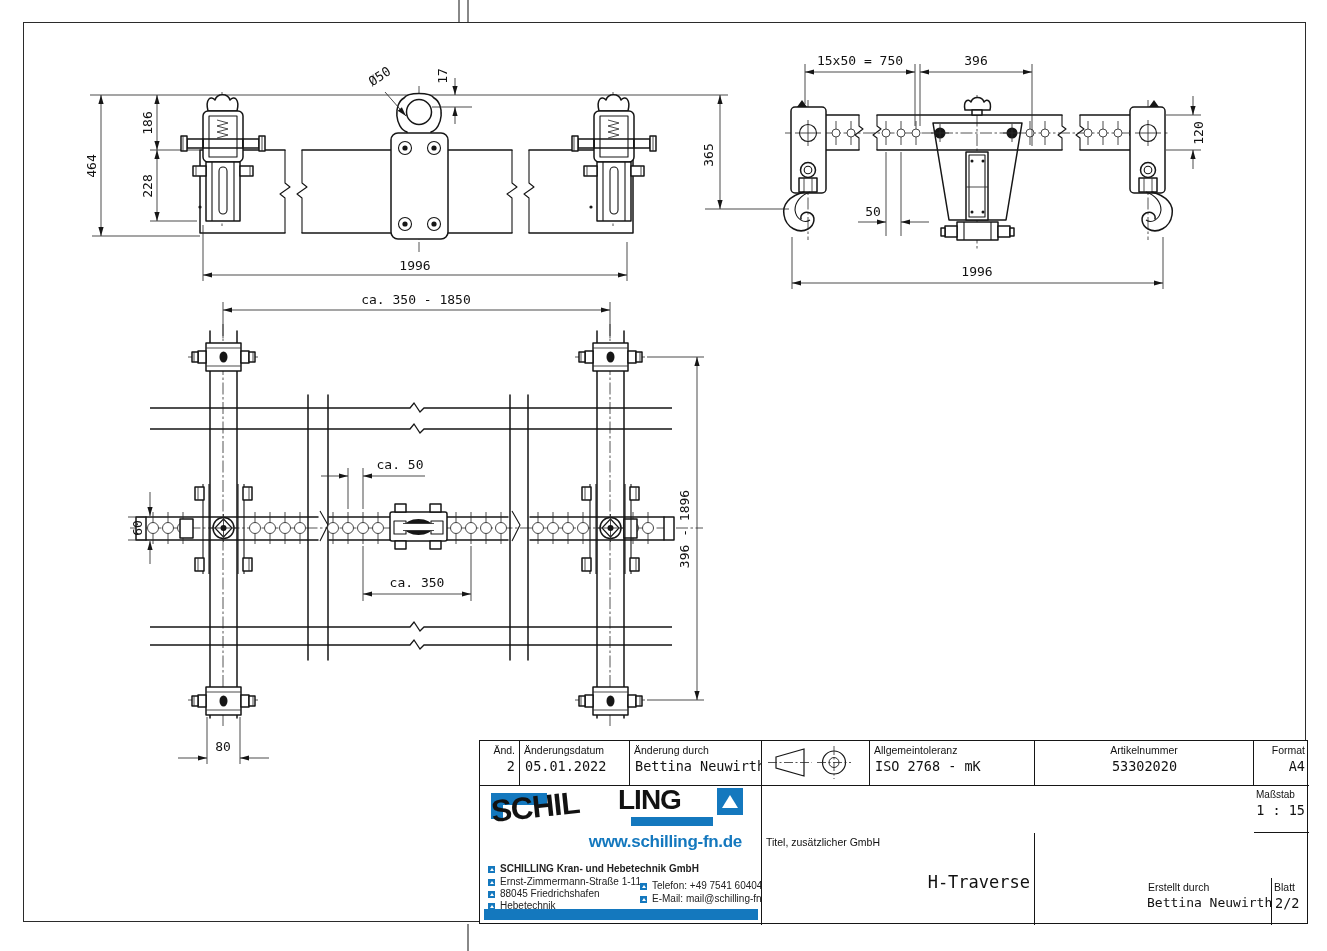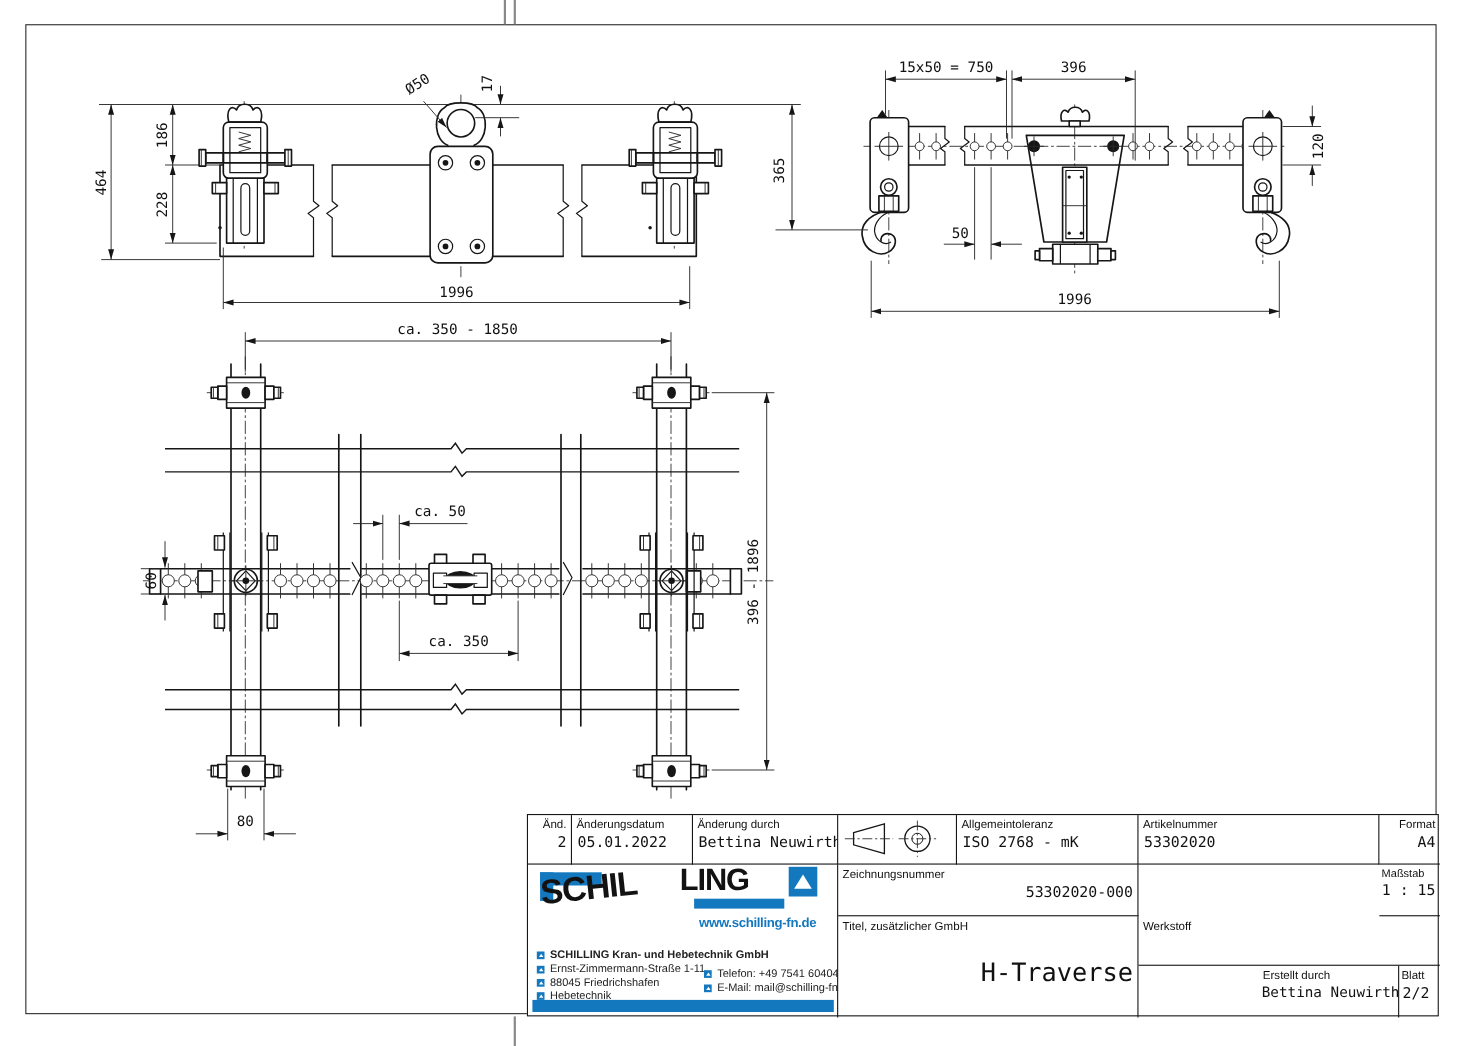--- a/index.html
+++ b/index.html
@@ -23,31 +23,31 @@
   
   .tb{position:absolute;left:479px;top:740px;width:829px;height:184px;
       border:1.4px solid #161616;box-sizing:border-box;background:#fff;}
   .tb-cell{position:absolute;box-sizing:border-box;border-right:1.4px solid #161616;
            border-bottom:1.4px solid #161616;overflow:hidden;}
   .nr{border-right:none;} .nb{border-bottom:none;}
   .tb-label{font-size:10.5px;color:#111;padding:3px 4px 0 4px;white-space:nowrap;}
   .tb-value{font-family:"DejaVu Sans Mono",monospace;font-size:13.5px;
             padding:2px 4px 0 5px;white-space:nowrap;}
   .ctr{text-align:right;}
-  .big{font-size:23px;}
+  .big{font-size:17px;}
 
   
   .logo-cell{position:absolute;left:0;top:45px;width:282px;height:139px;}
   .blue{background:#1478be;}
   .brand1{position:absolute;left:13px;top:10px;font-size:31px;font-weight:bold;
           letter-spacing:-1px;color:#121212;line-height:1;
           transform:rotate(-6deg);transform-origin:0 100%;}
   .brand2{position:absolute;left:138px;top:0px;font-size:28px;font-weight:bold;
           letter-spacing:-1px;color:#121212;line-height:1;}
-  .weblink{position:absolute;right:19px;top:46px;font-size:12px;font-weight:bold;
+  .weblink{position:absolute;right:19px;top:46px;font-size:17px;font-weight:bold;
            color:#1478be;letter-spacing:-0.3px;}
   .addr{position:absolute;font-size:10px;white-space:nowrap;color:#222;}
   .bsq{display:inline-block;width:7px;height:7px;background:#1478be;margin-right:5px;
        position:relative;top:0.5px;}
   .bsq::after{content:"";position:absolute;left:1.5px;top:2px;width:0;height:0;
        border-left:2px solid transparent;border-right:2px solid transparent;
        border-bottom:3.5px solid #fff;}
   .tri-big{position:absolute;left:5px;top:7px;width:0;height:0;
        border-left:8px solid transparent;border-right:8px solid transparent;
        border-bottom:13px solid #fff;}
@@ -345,21 +345,21 @@
         <path d="M6,21.5 H50" stroke="#2a2a2a" stroke-width="0.8" stroke-dasharray="9 2.5 2 2.5" fill="none"></path>
         <circle cx="72" cy="21.5" r="11.5" fill="none" stroke="#161616" stroke-width="1.2"></circle>
         <circle cx="72" cy="21.5" r="5" fill="none" stroke="#161616" stroke-width="0.9"></circle>
         <path d="M72,5 V38 M55,21.5 H89" stroke="#2a2a2a" stroke-width="0.8" stroke-dasharray="9 2.5 2 2.5" fill="none"></path>
       </svg>
     </div>
     <div class="tb-cell" style="left:390px;top:0;width:165px;height:45px;">
       <div class="tb-label">Allgemeintoleranz</div>
       <div class="tb-value">ISO 2768 - mK</div>
     </div>
-    <div class="tb-cell" style="left:555px;top:0;width:219px;height:45px;">
+    <div class="tb-cell" style="left:555px;top:0;width:219px;height:45px;text-align:center;">
       <div class="tb-label">Artikelnummer</div>
       <div class="tb-value">53302020</div>
     </div>
     <div class="tb-cell nr" style="left:774px;top:0;width:55px;height:45px;">
       <div class="tb-label ctr">Format</div>
       <div class="tb-value ctr">A4</div>
     </div>
 
     <div class="tb-cell nb logo-cell">
       <div class="blue" style="position:absolute;left:11px;top:7px;width:56px;height:12px;"></div>
@@ -373,37 +373,29 @@
       <div class="weblink">www.schilling-fn.de</div>
       <div class="addr" style="left:8px;top:77px;font-weight:bold;"><span class="bsq"></span><span>SCHILLING Kran- und Hebetechnik GmbH</span></div>
       <div class="addr" style="left:8px;top:90px;"><span class="bsq"></span><span>Ernst-Zimmermann-Straße 1-11</span></div>
       <div class="addr" style="left:8px;top:102px;"><span class="bsq"></span><span>88045 Friedrichshafen</span></div>
       <div class="addr" style="left:8px;top:114px;"><span class="bsq"></span><span>Hebetechnik</span></div>
       <div class="addr" style="left:160px;top:94px;"><span class="bsq"></span><span>Telefon: +49 7541 60404-0</span></div>
       <div class="addr" style="left:160px;top:107px;"><span class="bsq"></span><span>E-Mail: mail@schilling-fn.de</span></div>
       <div class="blue" style="position:absolute;left:4px;top:123px;width:274px;height:11px;"></div>
     </div>
 
-    <div class="tb-cell" style="left:282px;top:45px;width:273px;height:47px;">
-      <div class="tb-label">Zeichnungsnummer</div>
-      <div class="tb-value ctr">53302020-000</div>
-    </div>
     <div class="tb-cell nr" style="left:774px;top:45px;width:55px;height:47px;">
       <div class="tb-label" style="font-size:10px;padding-left:2px;">Maßstab</div>
       <div class="tb-value ctr" style="padding-left:0;">1 : 15</div>
     </div>
 
     <div class="tb-cell nb" style="left:282px;top:92px;width:273px;height:92px;">
       <div class="tb-label">Titel, zusätzlicher GmbH</div>
       <div class="tb-value ctr big" style="margin-top:22px;">H-Traverse</div>
     </div>
-    <div class="tb-cell nr" style="left:555px;top:92px;width:274px;height:45px;">
-      <div class="tb-label">Werkstoff</div>
-      <div class="tb-value"></div>
-    </div>
     <div class="tb-cell nb" style="left:664px;top:137px;width:128px;height:47px;">
       <div class="tb-label">Erstellt durch</div>
       <div class="tb-value" style="font-size:13px;padding-left:3px;">Bettina Neuwirth</div>
     </div>
     <div class="tb-cell nr nb" style="left:792px;top:137px;width:37px;height:47px;">
       <div class="tb-label" style="padding-left:2px;">Blatt</div>
       <div class="tb-value" style="padding-left:3px;">2/2</div>
     </div>
   </div>
 </div>

